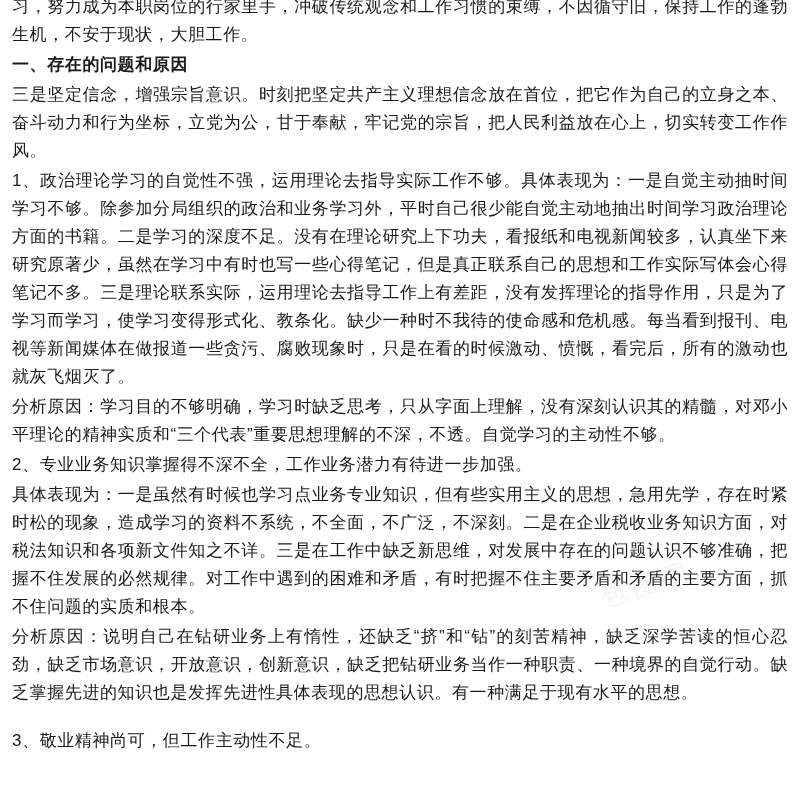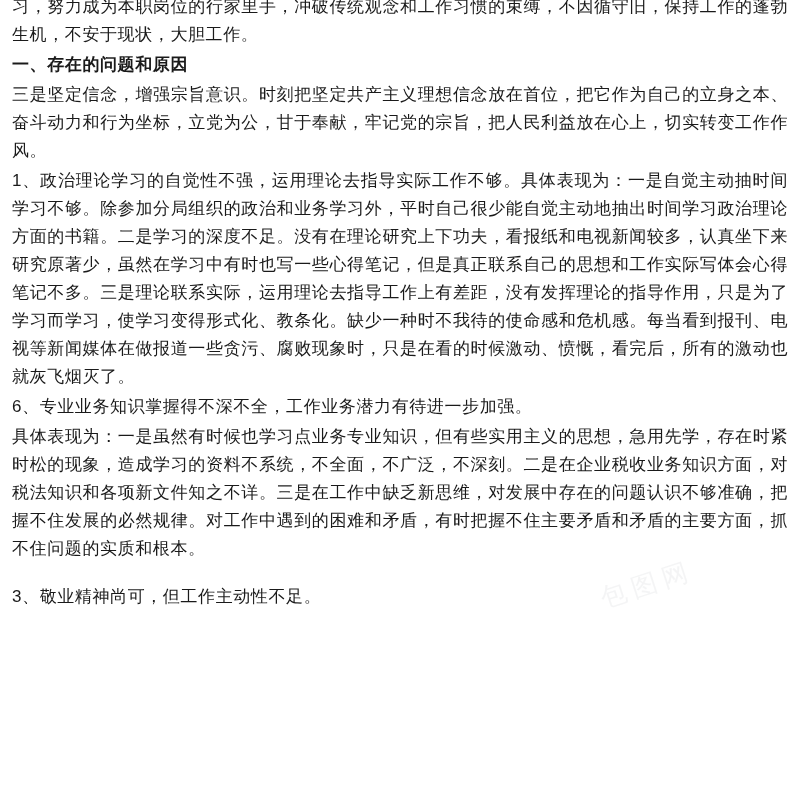--- a/index.html
+++ b/index.html
@@ -53,18 +53,20 @@
 </style>
 </head>
 <body>
 
 <div class="page">
   <div class="content" id="doc-content">
       <p class="para">习，努力成为本职岗位的行家里手，冲破传统观念和工作习惯的束缚，不因循守旧，保持工作的蓬勃生机，不安于现状，大胆工作。</p>
       <p class="para heading">一、存在的问题和原因</p>
       <p class="para">三是坚定信念，增强宗旨意识。时刻把坚定共产主义理想信念放在首位，把它作为自己的立身之本、奋斗动力和行为坐标，立党为公，甘于奉献，牢记党的宗旨，把人民利益放在心上，切实转变工作作风。</p>
       <p class="para">1、政治理论学习的自觉性不强，运用理论去指导实际工作不够。具体表现为：一是自觉主动抽时间学习不够。除参加分局组织的政治和业务学习外，平时自己很少能自觉主动地抽出时间学习政治理论方面的书籍。二是学习的深度不足。没有在理论研究上下功夫，看报纸和电视新闻较多，认真坐下来研究原著少，虽然在学习中有时也写一些心得笔记，但是真正联系自己的思想和工作实际写体会心得笔记不多。三是理论联系实际，运用理论去指导工作上有差距，没有发挥理论的指导作用，只是为了学习而学习，使学习变得形式化、教条化。缺少一种时不我待的使命感和危机感。每当看到报刊、电视等新闻媒体在做报道一些贪污、腐败现象时，只是在看的时候激动、愤慨，看完后，所有的激动也就灰飞烟灭了。</p>
-      <p class="para">6、专业业务知识掌握得不深不全，工作业务潜力有待进一步加强。</p>
+      <p class="para">分析原因：学习目的不够明确，学习时缺乏思考，只从字面上理解，没有深刻认识其的精髓，对邓小平理论的精神实质和“三个代表”重要思想理解的不深，不透。自觉学习的主动性不够。</p>
+      <p class="para">2、专业业务知识掌握得不深不全，工作业务潜力有待进一步加强。</p>
       <p class="para">具体表现为：一是虽然有时候也学习点业务专业知识，但有些实用主义的思想，急用先学，存在时紧时松的现象，造成学习的资料不系统，不全面，不广泛，不深刻。二是在企业税收业务知识方面，对税法知识和各项新文件知之不详。三是在工作中缺乏新思维，对发展中存在的问题认识不够准确，把握不住发展的必然规律。对工作中遇到的困难和矛盾，有时把握不住主要矛盾和矛盾的主要方面，抓不住问题的实质和根本。</p>
+      <p class="para">分析原因：说明自己在钻研业务上有惰性，还缺乏“挤”和“钻”的刻苦精神，缺乏深学苦读的恒心忍劲，缺乏市场意识，开放意识，创新意识，缺乏把钻研业务当作一种职责、一种境界的自觉行动。缺乏掌握先进的知识也是发挥先进性具体表现的思想认识。有一种满足于现有水平的思想。</p>
       <p class="para spaced">3、敬业精神尚可，但工作主动性不足。</p>
     </div>
   <div class="watermark">包图网</div>
 </div>
 
 </body></html>

